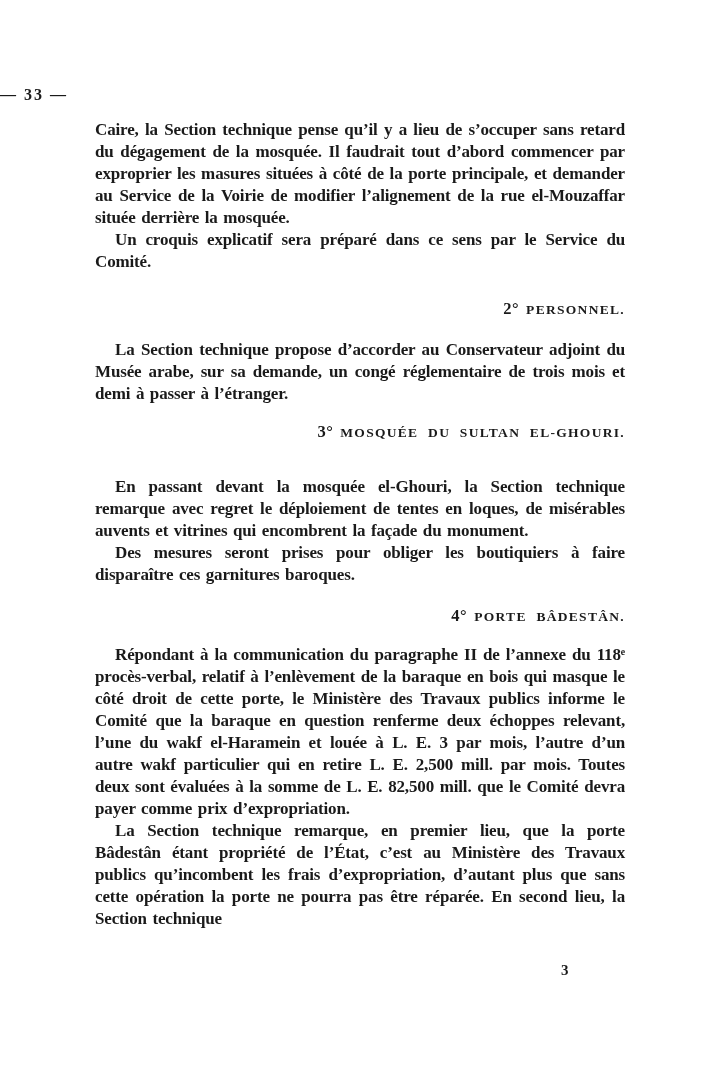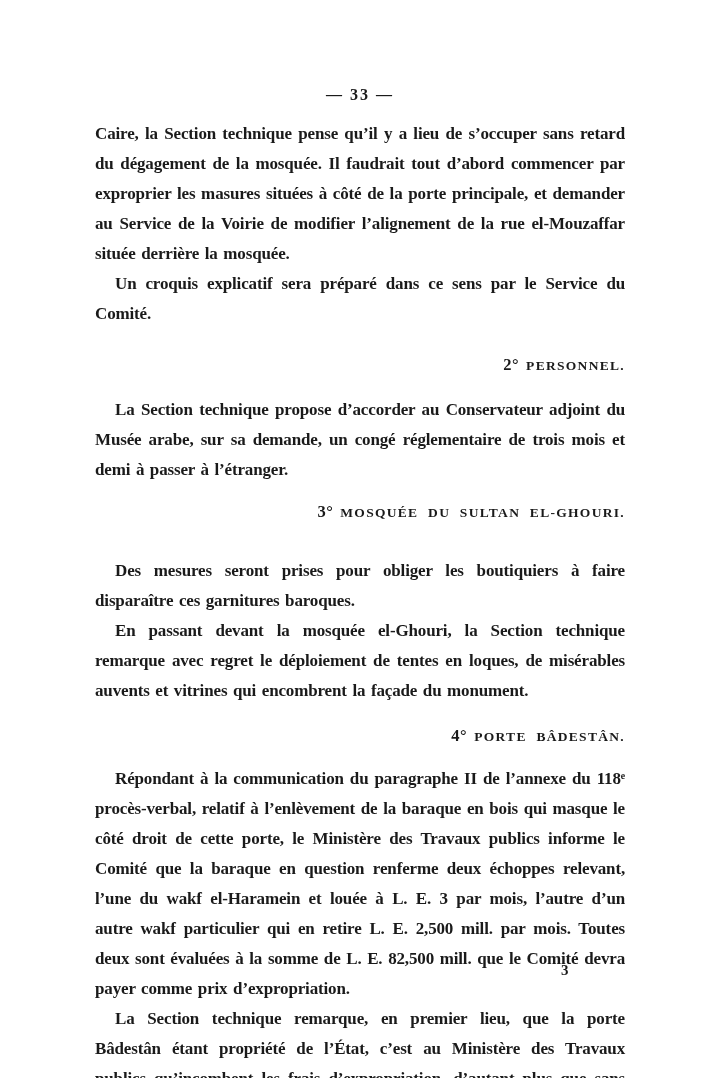--- a/index.html
+++ b/index.html
@@ -13,36 +13,35 @@
     height: 1078px;
     margin: 0 auto;
     background: #ffffff;
     box-sizing: border-box;
     padding-top: 86px;
     overflow: hidden;
     font-family: "Liberation Serif", "DejaVu Serif", serif;
     color: #1a1a1a;
   }
   .page-header {
-    text-align: center;
     font-size: 16px;
     font-weight: bold;
     letter-spacing: 2px;
     line-height: 18px;
     margin: 0 0 15px 0;
   }
   .text-block {
     width: 530px;
     margin: 0 auto;
   }
   p.body {
     margin: 0;
     font-size: 17px;
     font-weight: bold;
-    line-height: 30px;
+    line-height: 22px;
     text-align: justify;
     letter-spacing: -0.15px;
     word-spacing: 1.5px;
     hyphens: none;
   }
   p.ind { text-indent: 20px; }
   .heading {
     margin: 0;
     text-align: right;
     font-weight: bold;
@@ -88,23 +87,23 @@
       <span class="hnum">2°</span><span class="hcaps">PERSONNEL.</span>
     </h2>
 
     <p class="body ind">La Section technique propose d’accorder au Conservateur adjoint du Musée arabe, sur sa demande, un congé réglementaire de trois mois et demi à passer à l’étranger.</p>
 
 
     <h2 class="heading h-ghouri">
       <span class="hnum">3°</span><span class="hcaps">MOSQUÉE DU SULTAN EL-GHOURI.</span>
     </h2>
 
+    <p class="body ind">En passant devant la mosquée el-Ghouri, la Section technique remarque avec regret le déploiement de tentes en loques, de misérables auvents et vitrines qui encombrent la façade du monument.</p>
+
     <p class="body ind">Des mesures seront prises pour obliger les boutiquiers à faire disparaître ces garnitures baroques.</p>
-
-    <p class="body ind">En passant devant la mosquée el-Ghouri, la Section technique remarque avec regret le déploiement de tentes en loques, de misérables auvents et vitrines qui encombrent la façade du monument.</p>
 
     <h2 class="heading h-badestan">
       <span class="hnum">4°</span><span class="hcaps">PORTE BÂDESTÂN.</span>
     </h2>
 
     <p class="body ind">Répondant à la communication du paragraphe II de l’annexe du 118ᵉ procès-verbal, relatif à l’enlèvement de la baraque en bois qui masque le côté droit de cette porte, le Ministère des Travaux publics informe le Comité que la baraque en question renferme deux échoppes relevant, l’une du wakf el-Haramein et louée à L. E. 3 par mois, l’autre d’un autre wakf particulier qui en retire L. E. 2,500 mill. par mois. Toutes deux sont évaluées à la somme de L. E. 82,500 mill. que le Comité devra payer comme prix d’expropriation.</p>
 
     <p class="body ind">La Section technique remarque, en premier lieu, que la porte Bâdestân étant propriété de l’État, c’est au Ministère des Travaux publics qu’incombent les frais d’expropriation, d’autant plus que sans cette opération la porte ne pourra pas être réparée. En second lieu, la Section technique</p>
 
   </div>

